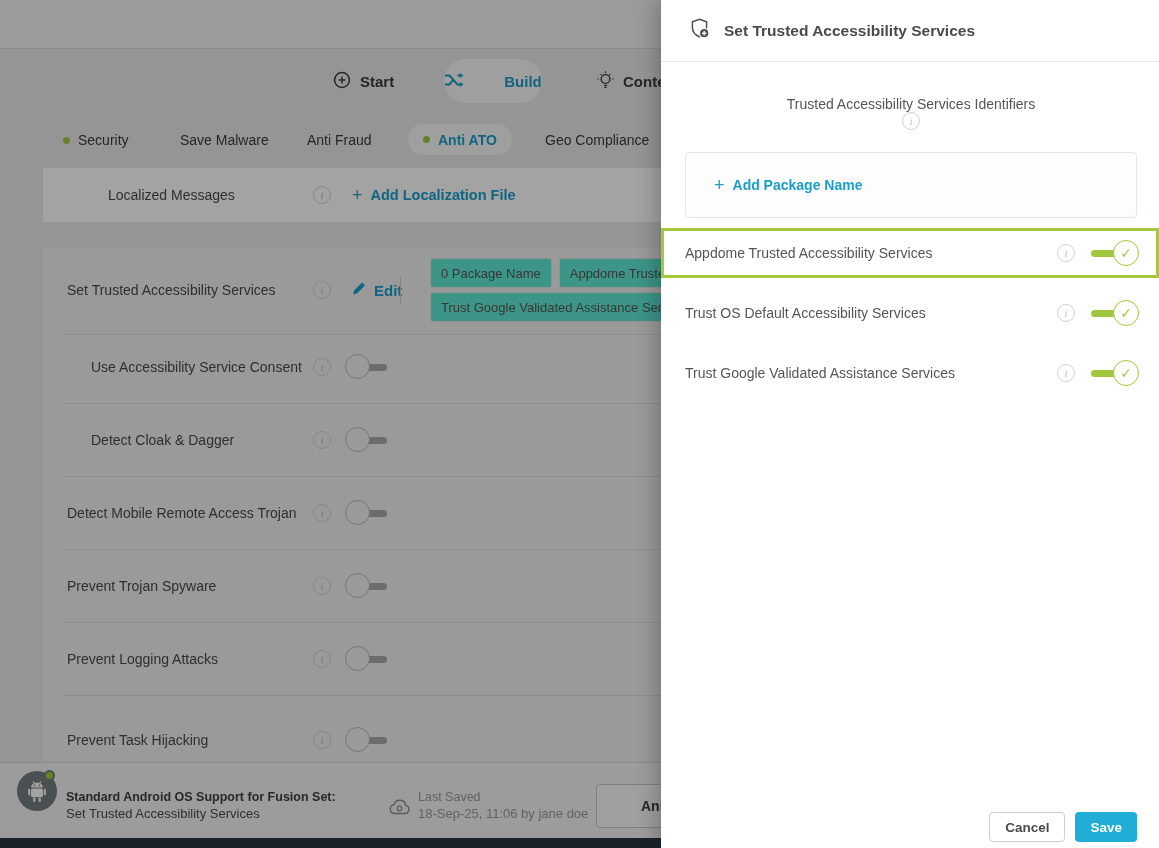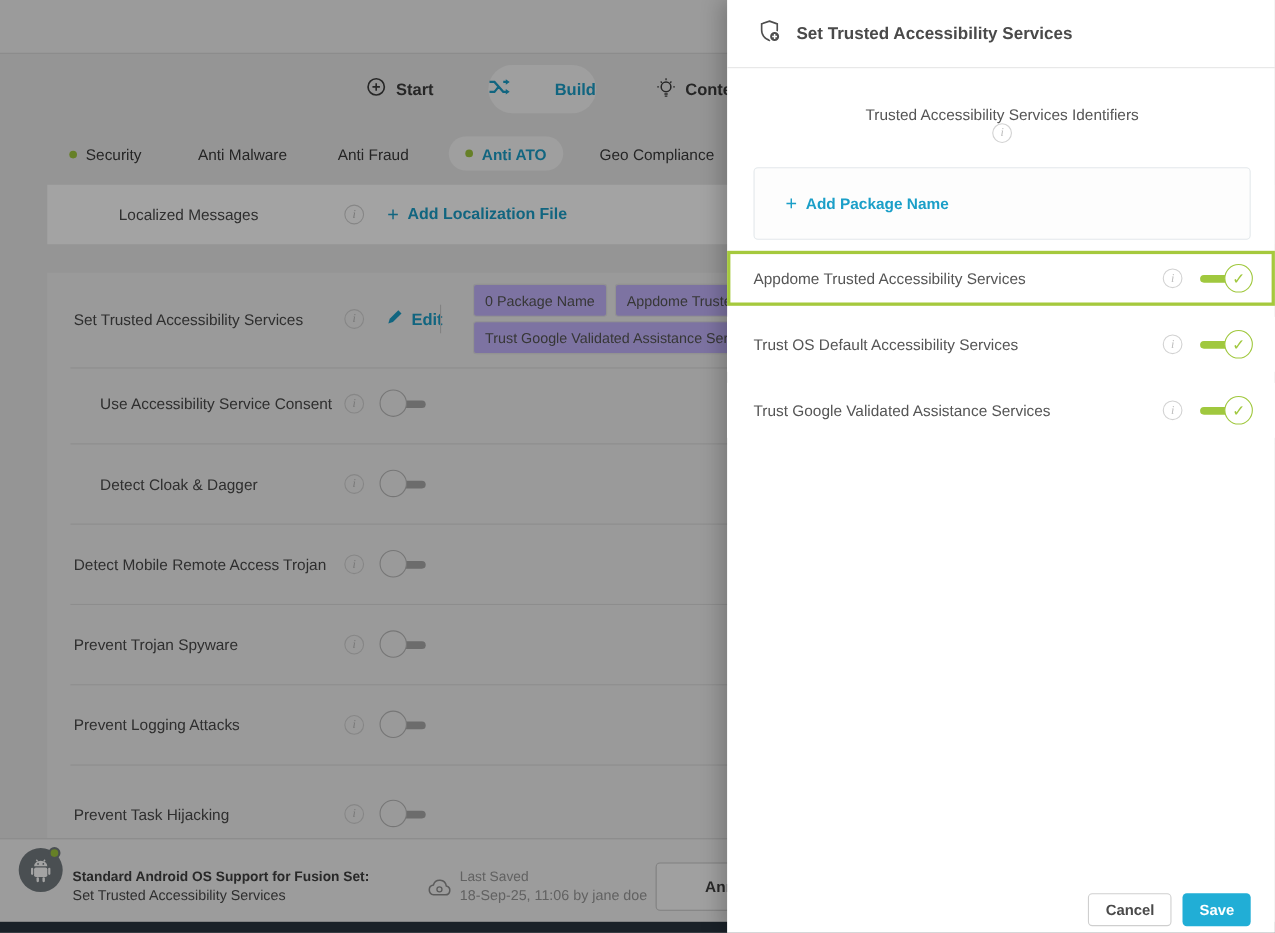--- a/index.html
+++ b/index.html
@@ -46,21 +46,21 @@
   .toggle-off .bar{position:absolute;left:14px;top:9.5px;width:28px;height:7px;border-radius:3.5px;background:#a9a9a9;}
   .toggle-off .knob{position:absolute;left:0;top:0;width:23px;height:23px;box-sizing:content-box;border:1.5px solid #b9b9b9;border-radius:50%;background:#f1f1f1;}
   
   .strow{position:absolute;left:0;right:0;top:0;height:86px;}
   .strow .row-label{position:absolute;left:24px;top:42px;transform:translateY(-50%);}
   .strow .info-icon{position:absolute;left:270px;top:33px;}
   .edit-link{position:absolute;left:309px;top:42px;transform:translateY(-50%);font-size:15px;}
   .vsep{position:absolute;left:357px;top:29px;width:1px;height:26px;background:#cccccc;}
   .chips{position:absolute;left:387px;top:10px;display:flex;flex-direction:column;gap:4px;}
   .chip-line{display:flex;gap:7px;}
-  .chip{display:flex;align-items:center;height:28px;padding:0 10px;background:#c4b5fd;border:1px solid #e4e4e4;border-radius:3px;font-size:13px;color:#565656;white-space:nowrap;}
+  .chip{display:flex;align-items:center;height:28px;padding:0 10px;background:#5eead4;border:1px solid #e4e4e4;border-radius:3px;font-size:13px;color:#565656;white-space:nowrap;}
   .chip .on-badge{margin-left:9px;background:var(--save_bg);color:#fff;font-size:11px;font-weight:700;border-radius:2px;padding:2px 5px;line-height:11px;}
   
   .app-footer{position:absolute;left:0;top:762px;width:1159px;height:76px;background:#f4f4f4;border-top:1px solid #d8d8d8;}
   .platform-badge{position:absolute;left:17px;top:8px;width:40px;height:40px;border-radius:50%;background:#747c81;display:flex;align-items:center;justify-content:center;}
   .status-dot{position:absolute;left:44px;top:7px;width:11px;height:11px;border-radius:50%;background:var(--brand_green);border:2px solid #747c81;box-sizing:border-box;}
   .fusion-text{position:absolute;left:66px;top:26px;}
   .fusion-text .t1{font-size:12.5px;font-weight:700;color:#3f3f3f;line-height:16px;}
   .fusion-text .t2{font-size:13px;color:#4a4a4a;line-height:17px;}
   .cloud-wrap{position:absolute;left:388px;top:35px;}
   .saved-text{position:absolute;left:418px;top:26px;color:#999999;}
@@ -127,21 +127,21 @@
         </svg>
     </span>
     <span>Conte</span>
   </div>
 
   <div class="cat cat-security">
     <span class="dot"></span>
     <span>Security</span>
   </div>
   <div class="cat cat-malware">
-    <span>Anti Malware</span>
+    <span>Save Malware</span>
   </div>
   <div class="cat cat-fraud">
     <span>Anti Fraud</span>
   </div>
   <div class="cat cat-ato">
     <span class="dot"></span>
     <span>Anti ATO</span>
   </div>
   <div class="cat cat-geo">
     <span>Geo Compliance</span>

